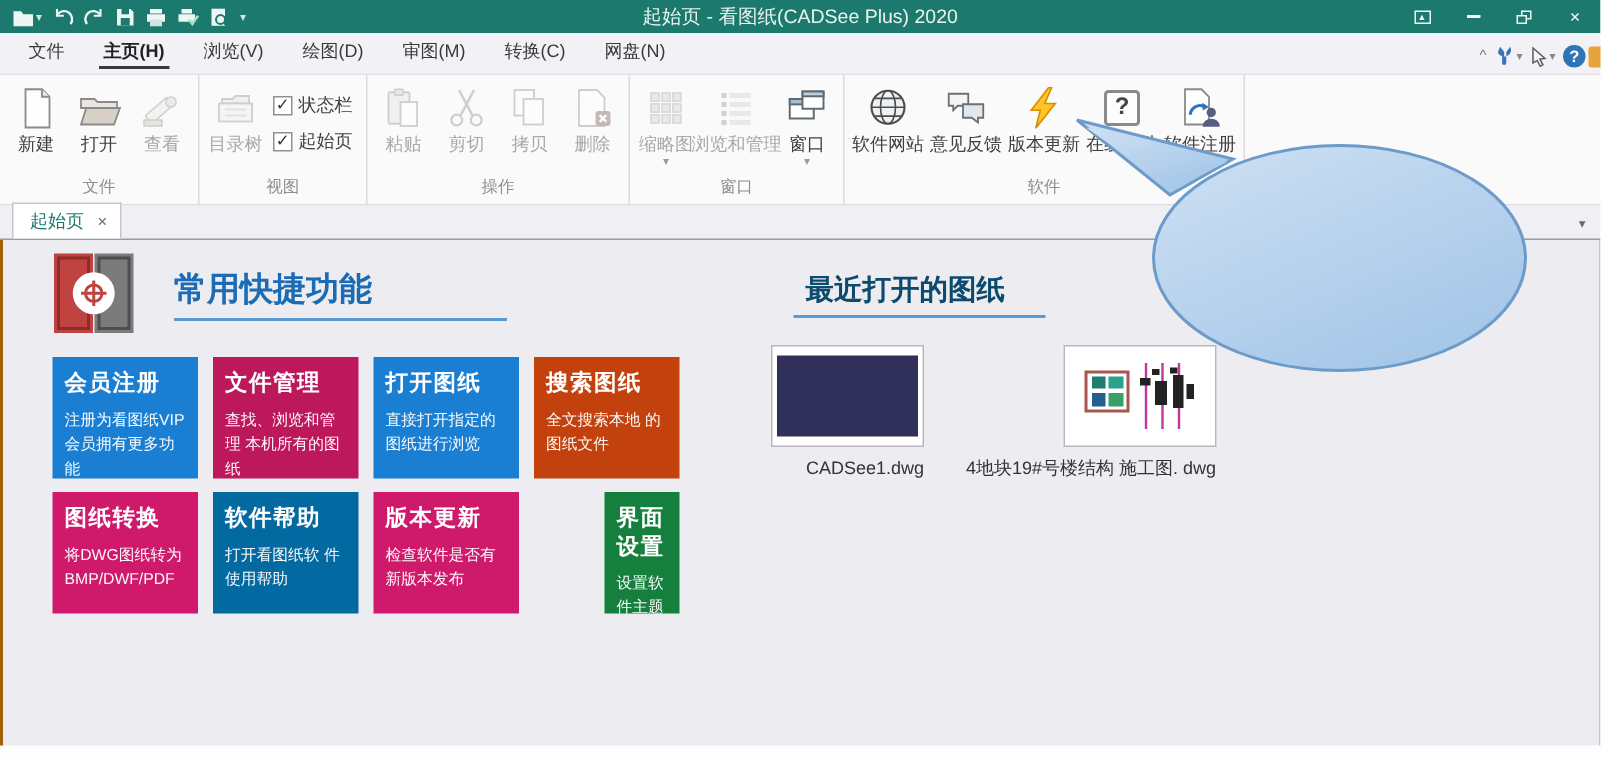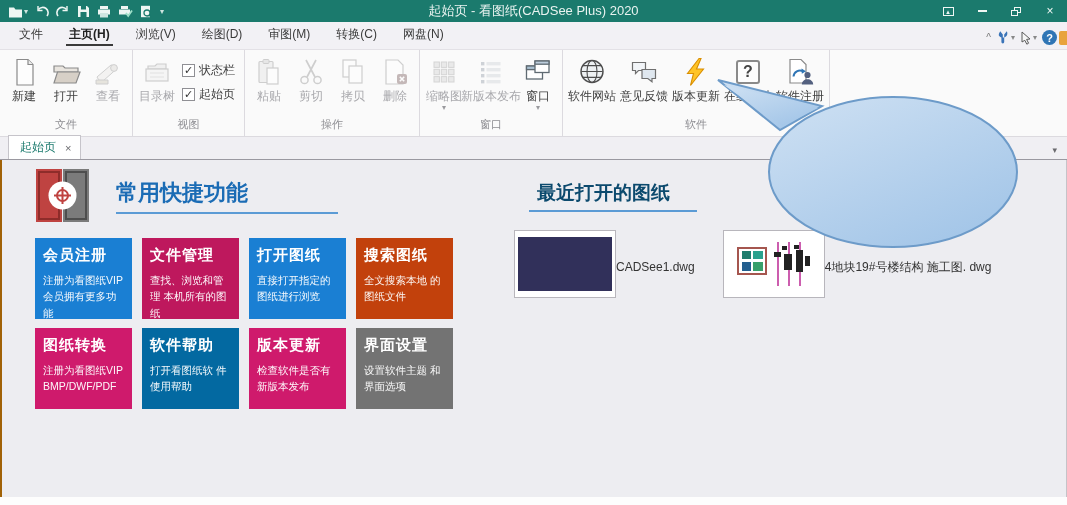--- a/index.html
+++ b/index.html
@@ -65,21 +65,21 @@
   .quick-underline { position:absolute; left:114px; top:52px; width:222px; border-top:2px solid #5b9bd5; }
   .recent-title { left:535px; top:20px; font-size:19px; color:#0c4a6e; }
   .recent-underline { position:absolute; left:527px; top:50px; width:168px; border-top:2px solid #5b9bd5; }
 
   .tilegrid { position:absolute; left:33px; top:78px; width:430px; display:grid; grid-template-columns:repeat(4,97px); grid-auto-rows:81px; gap:9px 10px; }
   .tile { color:#fff; padding:8px 8px 6px; overflow:hidden; cursor:default; }
   .tile h3 { font-size:15px; font-weight:bold; margin-bottom:7px; letter-spacing:1px; }
   .tile p { font-size:10.5px; line-height:1.55; opacity:.96; }
 
   .recent-row { position:absolute; left:512px; top:70px; display:flex; align-items:flex-start; gap:28px; }
-  .recent-item { display:flex; flex-direction:row; align-items:center; }
+  .recent-item { display:flex; flex-direction:column; align-items:flex-end; }
   .thumb { width:102px; height:68px; background:#fff; border:1px solid #b8b6bc; display:flex; align-items:center; justify-content:center; }
   .thumb-navy { width:94px; height:54px; background:#31305a; }
   .recent-name { margin-top:6px; font-size:12px; color:#333; text-align:center; max-width:190px; line-height:1.35; }
 
   .bubble-overlay { position:absolute; left:700px; top:58px; width:335px; height:200px; z-index:60; pointer-events:none; }
 
   svg { display:block; }
 </style>
 </head>
 <body>
@@ -300,21 +300,21 @@
                 <rect x="5" y="5" width="3.4" height="3.4" fill="#7da7d9"></rect>
                 <rect x="10.5" y="5" width="14" height="3.4" fill="#c9d6ea"></rect>
                 <rect x="5" y="11" width="3.4" height="3.4" fill="#7da7d9"></rect>
                 <rect x="10.5" y="11" width="14" height="3.4" fill="#c9d6ea"></rect>
                 <rect x="5" y="17" width="3.4" height="3.4" fill="#7da7d9"></rect>
                 <rect x="10.5" y="17" width="14" height="3.4" fill="#c9d6ea"></rect>
                 <rect x="5" y="23" width="3.4" height="3.4" fill="#7da7d9"></rect>
                 <rect x="10.5" y="23" width="14" height="3.4" fill="#c9d6ea"></rect>
               </g>
             </svg>
-          <span>新版本发布</span>
+          <span>浏览和管理</span>
         </div>
         <div class="rbtn">
           <svg width="30" height="30" viewBox="0 0 30 30">
               <rect x="3.5" y="9" width="16" height="13" fill="#fff" stroke="#5f6a72" stroke-width="1.3"></rect>
               <rect x="3.5" y="9" width="16" height="3.6" fill="#a9bfd0" stroke="#5f6a72" stroke-width="1.3"></rect>
               <rect x="12" y="4" width="14" height="11.5" fill="#fff" stroke="#5f6a72" stroke-width="1.3"></rect>
               <rect x="12" y="4" width="14" height="3.2" fill="#bccddc" stroke="#5f6a72" stroke-width="1.3"></rect>
             </svg>
           <span>窗口</span>
           <span class="ddr">▾</span>
@@ -405,31 +405,31 @@
       <div class="tile" style="background: rgb(26, 127, 211);">
         <h3>打开图纸</h3>
         <p>直接打开指定的 图纸进行浏览</p>
       </div>
       <div class="tile" style="background: #c2410c;">
         <h3>搜索图纸</h3>
         <p>全文搜索本地 的图纸文件</p>
       </div>
       <div class="tile" style="background: rgb(207, 26, 108);">
         <h3>图纸转换</h3>
-        <p>注册为看图纸VIP BMP/DWF/PDF</p>
+        <p>将DWG图纸转为 BMP/DWF/PDF</p>
       </div>
       <div class="tile" style="background: #0369a1;">
         <h3>软件帮助</h3>
         <p>打开看图纸软 件使用帮助</p>
       </div>
       <div class="tile" style="background: rgb(207, 26, 108);">
         <h3>版本更新</h3>
         <p>检查软件是否有 新版本发布</p>
       </div>
-      <div class="tile" style="background: #737373;">
+      <div class="tile" style="background: #15803d; margin-left: 47px;">
         <h3>界面设置</h3>
         <p>设置软件主题 和界面选项</p>
       </div>
     </div>
 
     <div class="recent-row">
       <div class="recent-item">
         <div class="thumb">
             <div class="thumb-navy"></div>
           </div>

